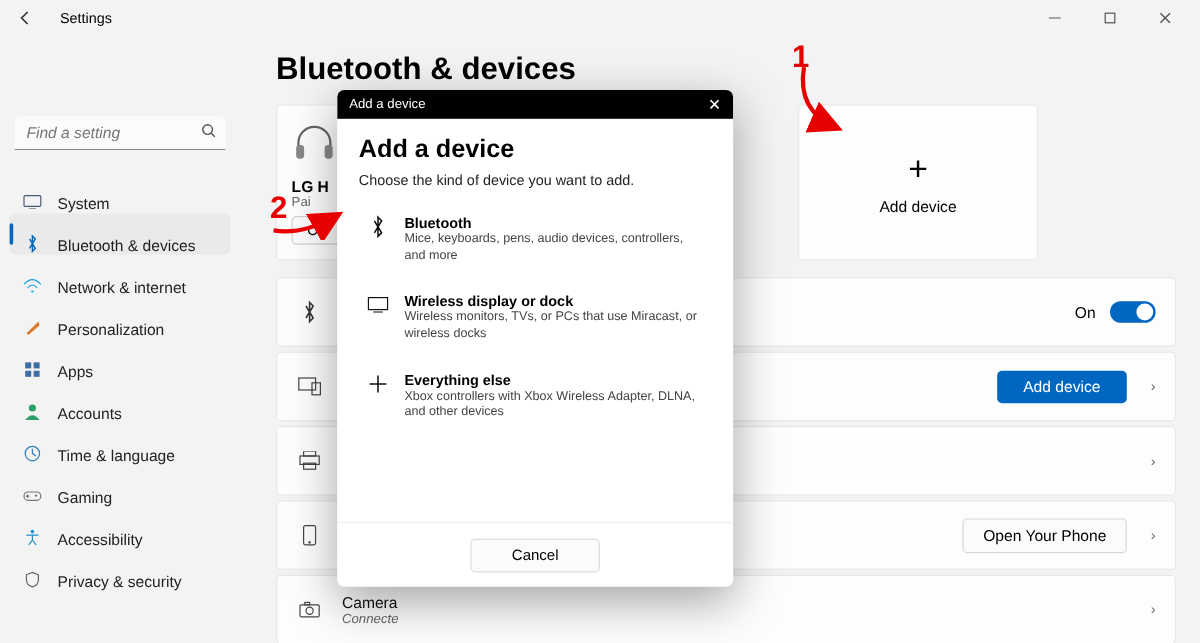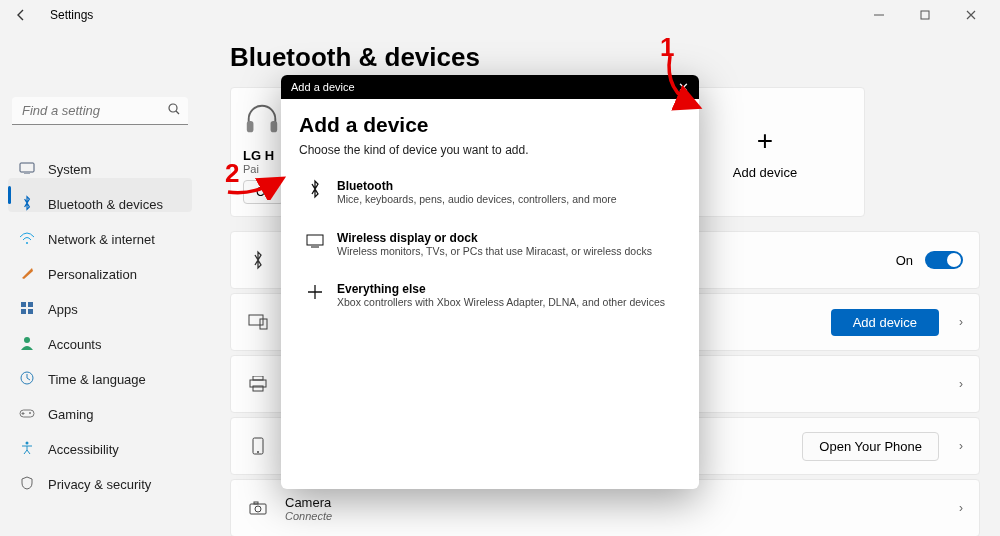--- a/index.html
+++ b/index.html
@@ -40,21 +40,21 @@
     .row .rsub { font-size:11px; color:#666;font-style:italic; }
     .row .right { margin-left:auto; display:flex; align-items:center; gap:12px; }
     .row .chev { color:#666; font-size:12px; margin-left:8px; }
     .toggle { width:38px; height:18px; background:#0067c0; border-radius:10px; position:relative; cursor:pointer; }
     .toggle::after { content:""; position:absolute; right:2px; top:2px; width:14px; height:14px; background:#fff; border-radius:50%; }
     .on-label { font-size:13px; }
     .btn-primary { background:#0067c0; color:#fff; border:none; border-radius:4px; font-size:13px; padding:6px 22px; cursor:pointer; }
     .btn-secondary { background:#fbfbfb; border:1px solid #d8d8d8; border-radius:4px; font-size:13px; padding:6px 16px; cursor:pointer; }
 
     
-    .modal { position:absolute; left:281px; top:75px; width:418px; height:414px; background:#fff; border-radius:6px; box-shadow:0 12px 40px rgba(0,0,0,0.35); overflow:hidden; z-index:50; }
+    .modal { position:absolute; left:281px; top:75px; width:330px; height:414px; background:#fff; border-radius:6px; box-shadow:0 12px 40px rgba(0,0,0,0.35); overflow:hidden; z-index:50; }
     .modal-hdr { background:#000; color:#fff; height:24px; display:flex; align-items:center; padding:0 10px; font-size:11px; }
     .modal-hdr .x { margin-left:auto; cursor:pointer; font-size:13px; }
     .modal-body { padding:14px 18px 0 18px; }
     .modal-title { font-size:21px; font-weight:600; margin-bottom:6px; }
     .modal-sub { font-size:12px; color:#222; margin-bottom:10px; }
     .opt { display:flex; gap:12px; padding:12px 6px; cursor:pointer; }
     .opt .oicon { width:20px; height:20px; display:flex; align-items:center; justify-content:center; color:#111; flex-shrink:0; }
     .opt .otitle { font-size:12px; font-weight:600; }
     .opt .osub { font-size:10.5px; color:#444; line-height:1.3; }
     .modal-footer { position:absolute; bottom:0; left:0; right:0; height:54px; border-top:1px solid #eee; display:flex; align-items:center; justify-content:center; }
@@ -341,20 +341,23 @@
           <svg width="16" height="16" viewBox="0 0 16 16">
             <line x1="8" y1="1" x2="8" y2="15" stroke="#111" stroke-width="1.3"></line>
             <line x1="1" y1="8" x2="15" y2="8" stroke="#111" stroke-width="1.3"></line>
           </svg>
         </div>
       <div>
           <div class="otitle">Everything else</div>
           <div class="osub">Xbox controllers with Xbox Wireless Adapter, DLNA, and other devices</div>
         </div>
     </div>
+  </div>
+  <div class="modal-footer">
+    <button class="cancel-btn">Cancel</button>
   </div>
 </div>
 
 <div class="anno-1">1</div>
 <svg class="arrow" style="left:660px; top:52px;" width="60" height="70">
   <defs>
       <marker id="ah1" markerWidth="8" markerHeight="8" refX="6" refY="4" orient="auto">
         <path d="M0 0 L8 4 L0 8 z" fill="#e60000"></path>
       </marker>
     </defs>

